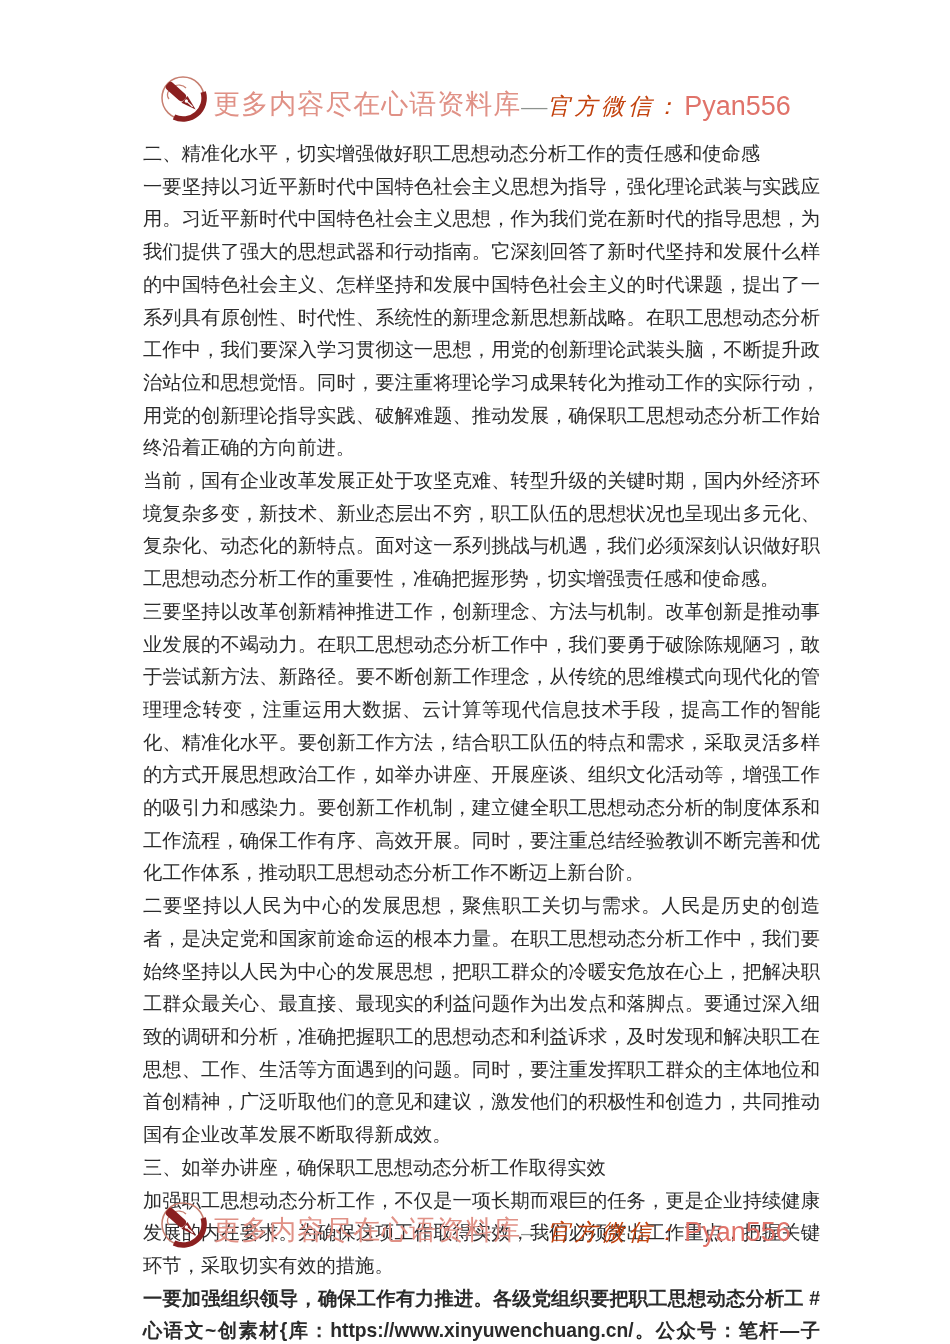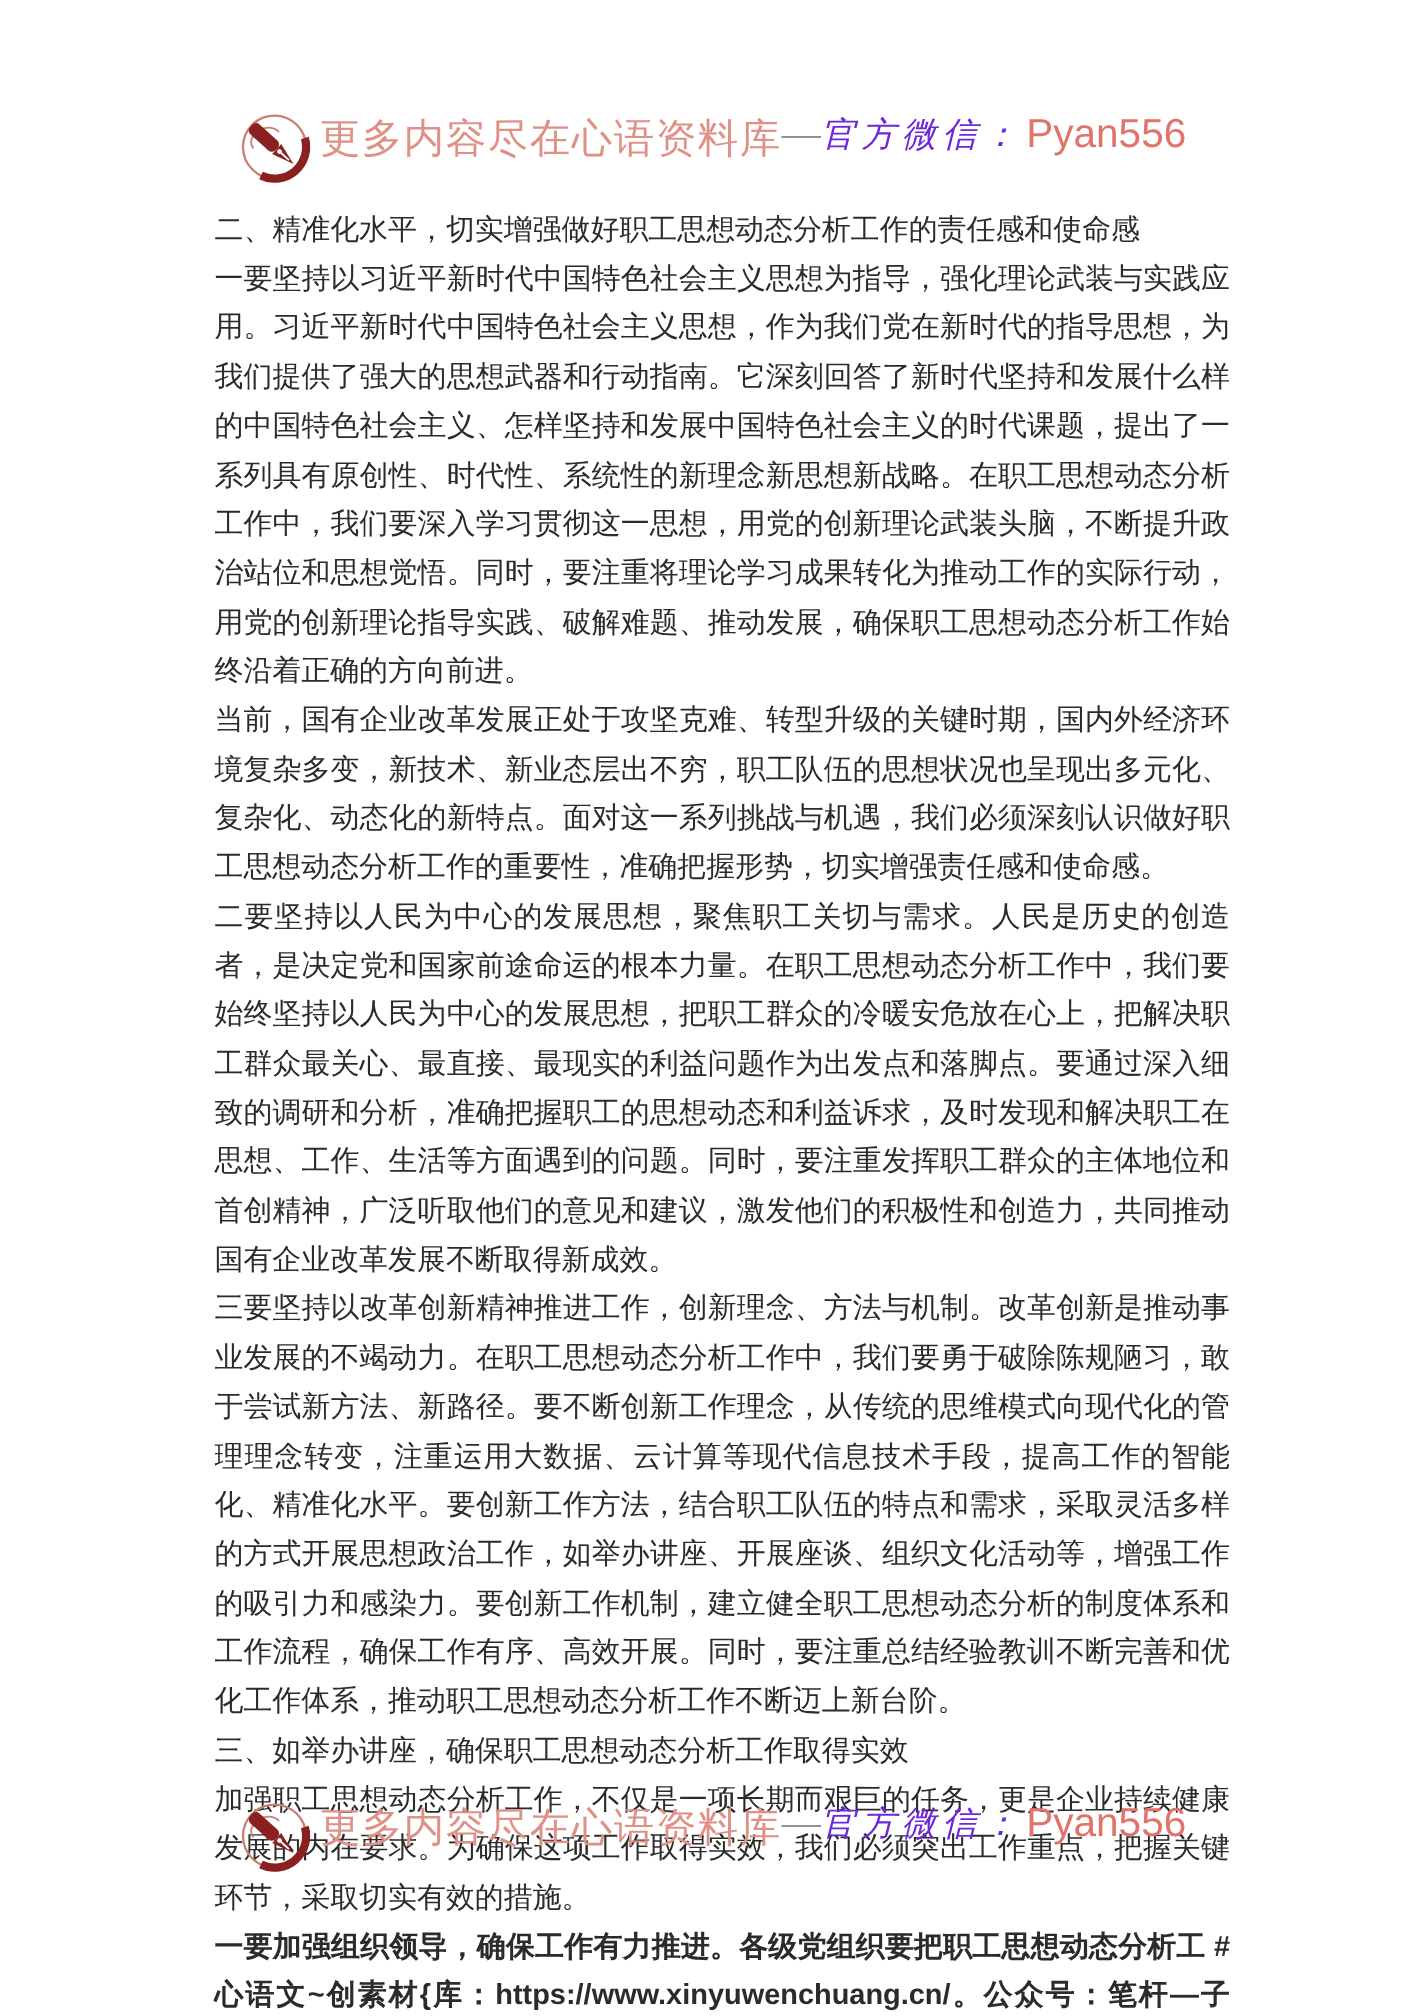--- a/index.html
+++ b/index.html
@@ -11,21 +11,21 @@
     background: #ffffff;
     overflow: hidden;
     font-family: "Liberation Serif", serif;
   }
   .watermark {
     position: absolute;
     left: 0;
     width: 100%;
     display: flex;
     justify-content: center;
-    align-items: flex-start;
+    align-items: flex-end;
     white-space: nowrap;
   }
   .watermark.header { top: 74px; }
   .watermark.footer { top: 1200px; }
   .wm-logo {
     width: 48px;
     height: 48px;
     margin-right: 6px;
     display: inline-flex;
     align-items: center;
@@ -35,21 +35,21 @@
     color: #e09186;
     font-size: 27px;
     font-family: "Liberation Serif", serif;
     letter-spacing: 1px;
   }
   .wm-dash {
     color: #8e938f;
     font-size: 26px;
   }
   .wm-label {
-    color: #6d28d9;
+    color: #c2410c;
     font-size: 23px;
     font-style: italic;
     letter-spacing: 4px;
     font-family: Liberation Serif, serif;
   }
   .wm-account {
     color: #e0736a;
     font-size: 27px;
     font-family: Liberation Sans, sans-serif;
     margin-left: 2px;
@@ -99,22 +99,22 @@
     <span class="wm-main">更多内容尽在心语资料库</span>
     <span class="wm-dash">—</span>
     <span class="wm-label">官方微信：</span>
     <span class="wm-account">Pyan556</span>
   </div>
 
   <div class="content" id="content" style="color: rgb(43, 43, 43);">
       <div class="heading">二、精准化水平，切实增强做好职工思想动态分析工作的责任感和使命感</div>
       <div class="paragraph">一要坚持以习近平新时代中国特色社会主义思想为指导，强化理论武装与实践应用。习近平新时代中国特色社会主义思想，作为我们党在新时代的指导思想，为我们提供了强大的思想武器和行动指南。它深刻回答了新时代坚持和发展什么样的中国特色社会主义、怎样坚持和发展中国特色社会主义的时代课题，提出了一系列具有原创性、时代性、系统性的新理念新思想新战略。在职工思想动态分析工作中，我们要深入学习贯彻这一思想，用党的创新理论武装头脑，不断提升政治站位和思想觉悟。同时，要注重将理论学习成果转化为推动工作的实际行动，用党的创新理论指导实践、破解难题、推动发展，确保职工思想动态分析工作始终沿着正确的方向前进。</div>
       <div class="paragraph">当前，国有企业改革发展正处于攻坚克难、转型升级的关键时期，国内外经济环境复杂多变，新技术、新业态层出不穷，职工队伍的思想状况也呈现出多元化、复杂化、动态化的新特点。面对这一系列挑战与机遇，我们必须深刻认识做好职工思想动态分析工作的重要性，准确把握形势，切实增强责任感和使命感。</div>
+      <div class="paragraph">三要坚持以改革创新精神推进工作，创新理念、方法与机制。改革创新是推动事业发展的不竭动力。在职工思想动态分析工作中，我们要勇于破除陈规陋习，敢于尝试新方法、新路径。要不断创新工作理念，从传统的思维模式向现代化的管理理念转变，注重运用大数据、云计算等现代信息技术手段，提高工作的智能化、精准化水平。要创新工作方法，结合职工队伍的特点和需求，采取灵活多样的方式开展思想政治工作，如举办讲座、开展座谈、组织文化活动等，增强工作的吸引力和感染力。要创新工作机制，建立健全职工思想动态分析的制度体系和工作流程，确保工作有序、高效开展。同时，要注重总结经验教训不断完善和优化工作体系，推动职工思想动态分析工作不断迈上新台阶。</div>
       <div class="paragraph">二要坚持以人民为中心的发展思想，聚焦职工关切与需求。人民是历史的创造者，是决定党和国家前途命运的根本力量。在职工思想动态分析工作中，我们要始终坚持以人民为中心的发展思想，把职工群众的冷暖安危放在心上，把解决职工群众最关心、最直接、最现实的利益问题作为出发点和落脚点。要通过深入细致的调研和分析，准确把握职工的思想动态和利益诉求，及时发现和解决职工在思想、工作、生活等方面遇到的问题。同时，要注重发挥职工群众的主体地位和首创精神，广泛听取他们的意见和建议，激发他们的积极性和创造力，共同推动国有企业改革发展不断取得新成效。</div>
-      <div class="paragraph">三要坚持以改革创新精神推进工作，创新理念、方法与机制。改革创新是推动事业发展的不竭动力。在职工思想动态分析工作中，我们要勇于破除陈规陋习，敢于尝试新方法、新路径。要不断创新工作理念，从传统的思维模式向现代化的管理理念转变，注重运用大数据、云计算等现代信息技术手段，提高工作的智能化、精准化水平。要创新工作方法，结合职工队伍的特点和需求，采取灵活多样的方式开展思想政治工作，如举办讲座、开展座谈、组织文化活动等，增强工作的吸引力和感染力。要创新工作机制，建立健全职工思想动态分析的制度体系和工作流程，确保工作有序、高效开展。同时，要注重总结经验教训不断完善和优化工作体系，推动职工思想动态分析工作不断迈上新台阶。</div>
       <div class="heading">三、如举办讲座，确保职工思想动态分析工作取得实效</div>
       <div class="paragraph">加强职工思想动态分析工作，不仅是一项长期而艰巨的任务，更是企业持续健康发展的内在要求。为确保这项工作取得实效，我们必须突出工作重点，把握关键环节，采取切实有效的措施。</div>
       <div class="paragraph-bold">一要加强组织领导，确保工作有力推进。各级党组织要把职工思想动态分析工 #心语文~创素材{库：https://www.xinyuwenchuang.cn/。公众号：笔杆—子星！域。整理汇总。作作为一项战略性、全局性的重要任务，列入重要议事日程。主要领导要亲自挂帅、负总责，确保工作方向正确、力度到位；分管领导要具体抓、深入抓，确保各项措施落地生根开花结果。要建立健全工作机制，明确责任分工，加强部门间的协调配合，形成齐抓共管上下联动的工作格局。同时，要加强工作督导和考核评估，确保各项工作有力有序推进，取得实实在在的成效。</div>
     </div>
 
   <div class="watermark footer">
     <span class="wm-logo">
       <svg width="48" height="48" viewBox="0 0 48 48">
         <circle cx="24" cy="24" r="21" fill="none" stroke="#c77f70" stroke-width="1.5"></circle>
         <path d="M44.2 18 A21 21 0 0 1 15 43" fill="none" stroke="#8b2020" stroke-width="5.5"></path>

